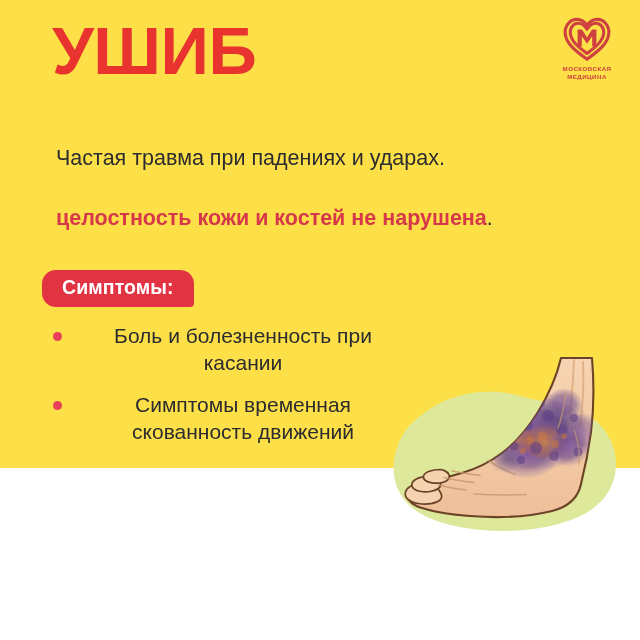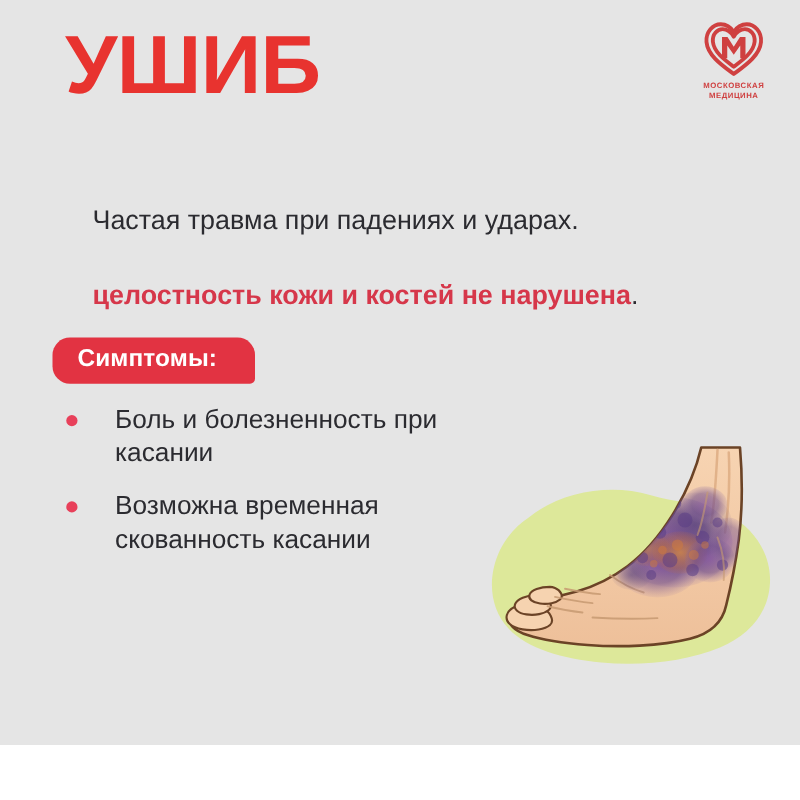--- a/index.html
+++ b/index.html
@@ -5,21 +5,21 @@
 <style>
   html,body{margin:0;padding:0;}
   body{
     width:640px;height:640px;
     background:#ffffff;
     font-family:"Liberation Sans","DejaVu Sans",sans-serif;
     overflow:hidden;
     position:relative;
     -webkit-font-smoothing:antialiased;
   }
-  .poster{position:relative;width:640px;height:596px;background:#e5e5e5;}
+  .poster{position:relative;width:640px;height:468px;background:#fde047;}
 
   
   .logo{
     position:absolute;top:16px;right:16px;
     width:74px;display:flex;flex-direction:column;
     align-items:center;gap:3px;
   }
   .logo-mark{width:50px;height:46px;display:block;}
   .logo-text{
     text-align:center;color:#cf4040;
@@ -33,41 +33,41 @@
     margin:0;color:#e8332f;
     font-size:66px;font-weight:bold;
     letter-spacing:-0.5px;line-height:1;
     font-stretch:condensed;
     transform:scaleX(1.02);transform-origin:left top;
   }
 
   
   .intro{
     position:absolute;left:56px;top:143px;width:470px;
-    margin:18px;color:#2b2b30;
+    margin:0;color:#2b2b30;
     font-size:21.5px;line-height:30px;font-weight:400;
   }
   .intro .hl{color:#d6374a;font-weight:bold;}
   .intro .dot{color:#2b2b30;font-weight:400;}
 
   
   .badge{
     position:absolute;left:42px;top:270px;
     background:#e23342;color:#ffffff;
     font-size:19.5px;font-weight:bold;
-    padding:8px 30px 9px 20px;
+    padding:8px 20px 9px 20px;
     border-radius:14px 14px 4px 14px;
     display:inline-block;line-height:1;
     letter-spacing:.1px;
   }
 
   
   .bullets{
     position:absolute;left:44px;top:322px;width:350px;
-    margin:0;padding:0;list-style:none;
+    margin:0;padding:0;list-style:none;text-align:center;
   }
   .bullet{
     position:relative;padding-left:48px;
     margin-bottom:15px;
     color:#2b2b30;font-size:21px;line-height:27px;
   }
   .bullet:last-child{margin-bottom:0;}
   .bullet::before{
     content:"";position:absolute;left:9px;top:10px;
     width:9px;height:9px;border-radius:50%;
@@ -101,21 +101,21 @@
   </div>
 
   <h1 class="title">УШИБ</h1>
 
   <p class="intro"><span>Частая травма при падениях и ударах.</span><br><br><span class="hl">целостность кожи и костей не нарушена</span><span class="dot">.</span></p>
 
   <div class="badge">Симптомы:</div>
 
   <ul class="bullets">
     <li class="bullet">Боль и болезненность при касании</li>
-    <li class="bullet">Возможна временная скованность касании</li>
+    <li class="bullet">Симптомы временная скованность движений</li>
   </ul>
 
   <div class="illo" title="">
     <svg viewBox="0 0 252 215" aria-hidden="true">
       <defs>
         <radialGradient id="bruiseA" cx="50%" cy="48%" r="55%">
           <stop offset="0%" stop-color="#7d4fa0" stop-opacity=".92"></stop>
           <stop offset="55%" stop-color="#6d4c8e" stop-opacity=".72"></stop>
           <stop offset="100%" stop-color="#8c6ba6" stop-opacity="0"></stop>
         </radialGradient>

